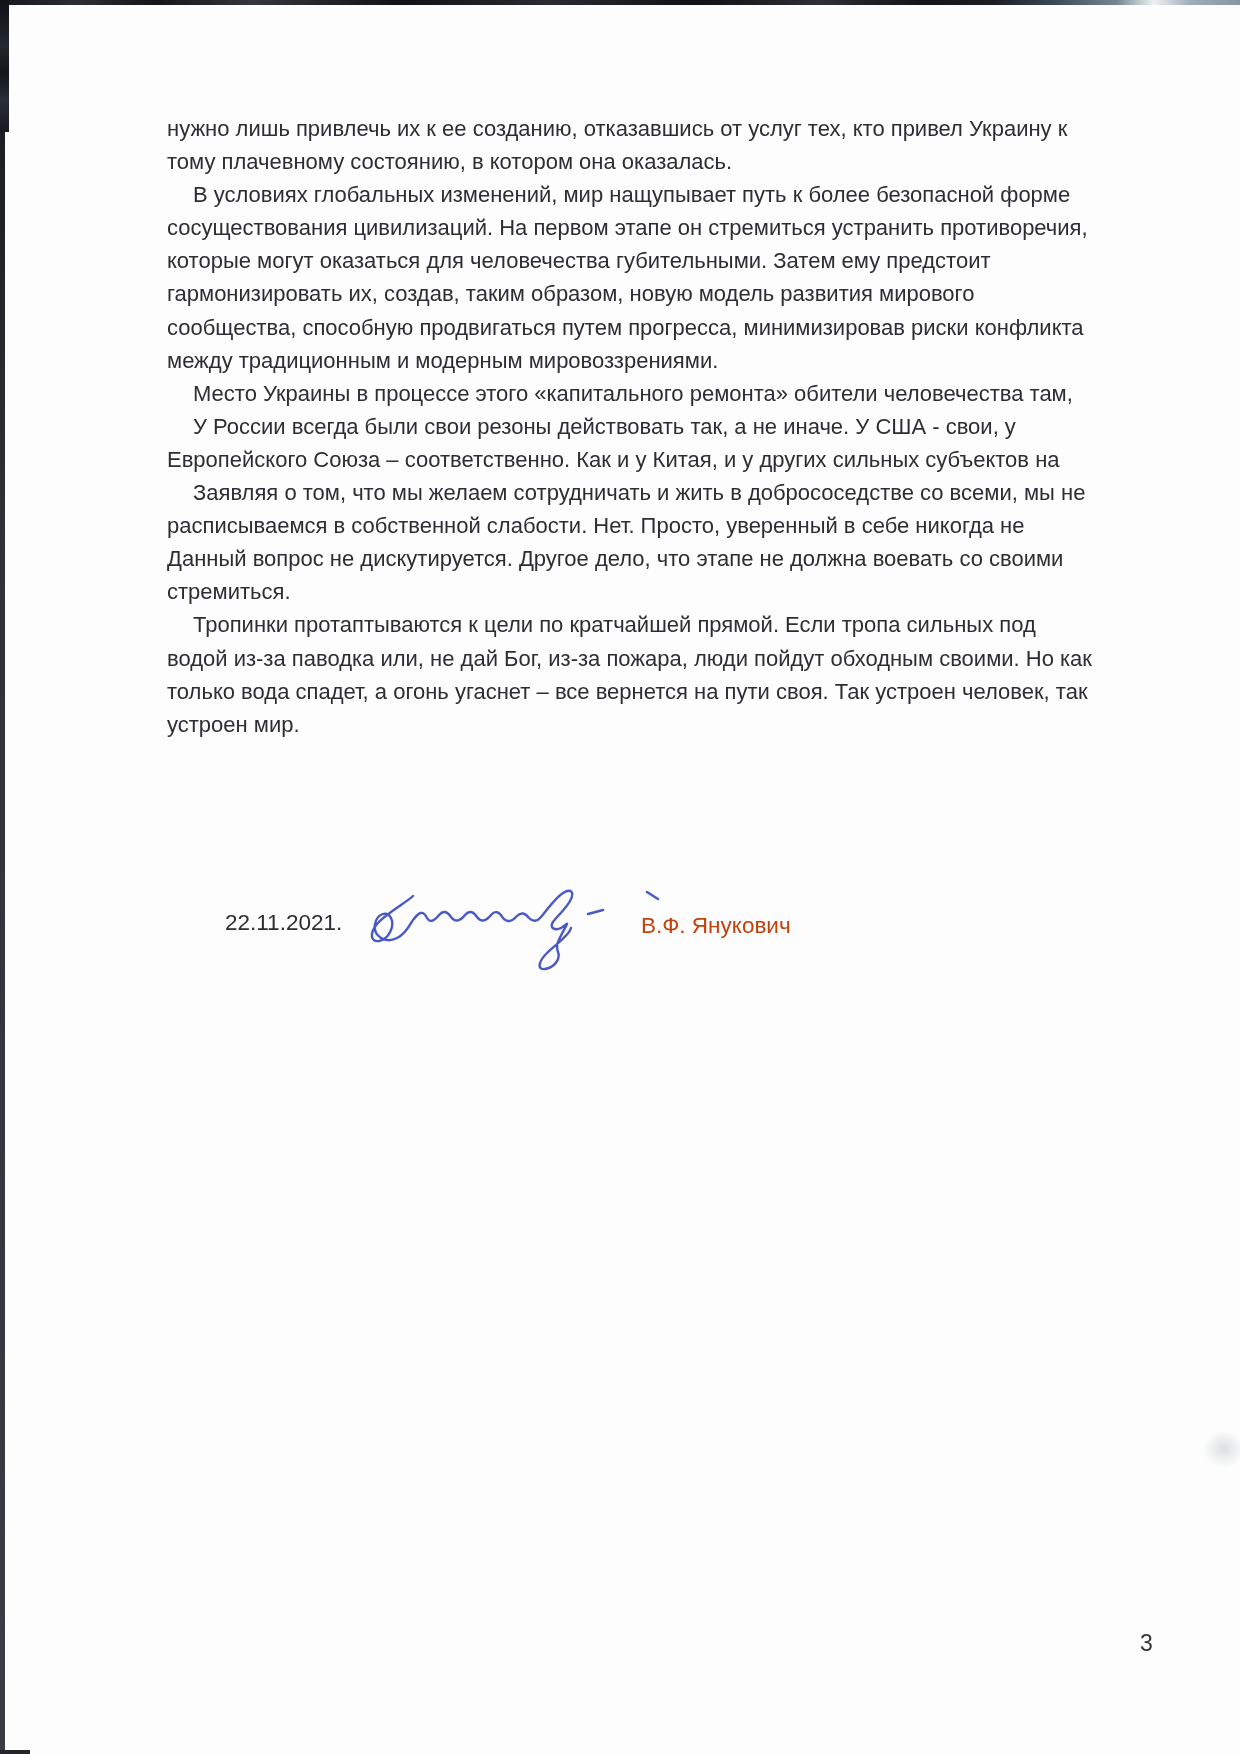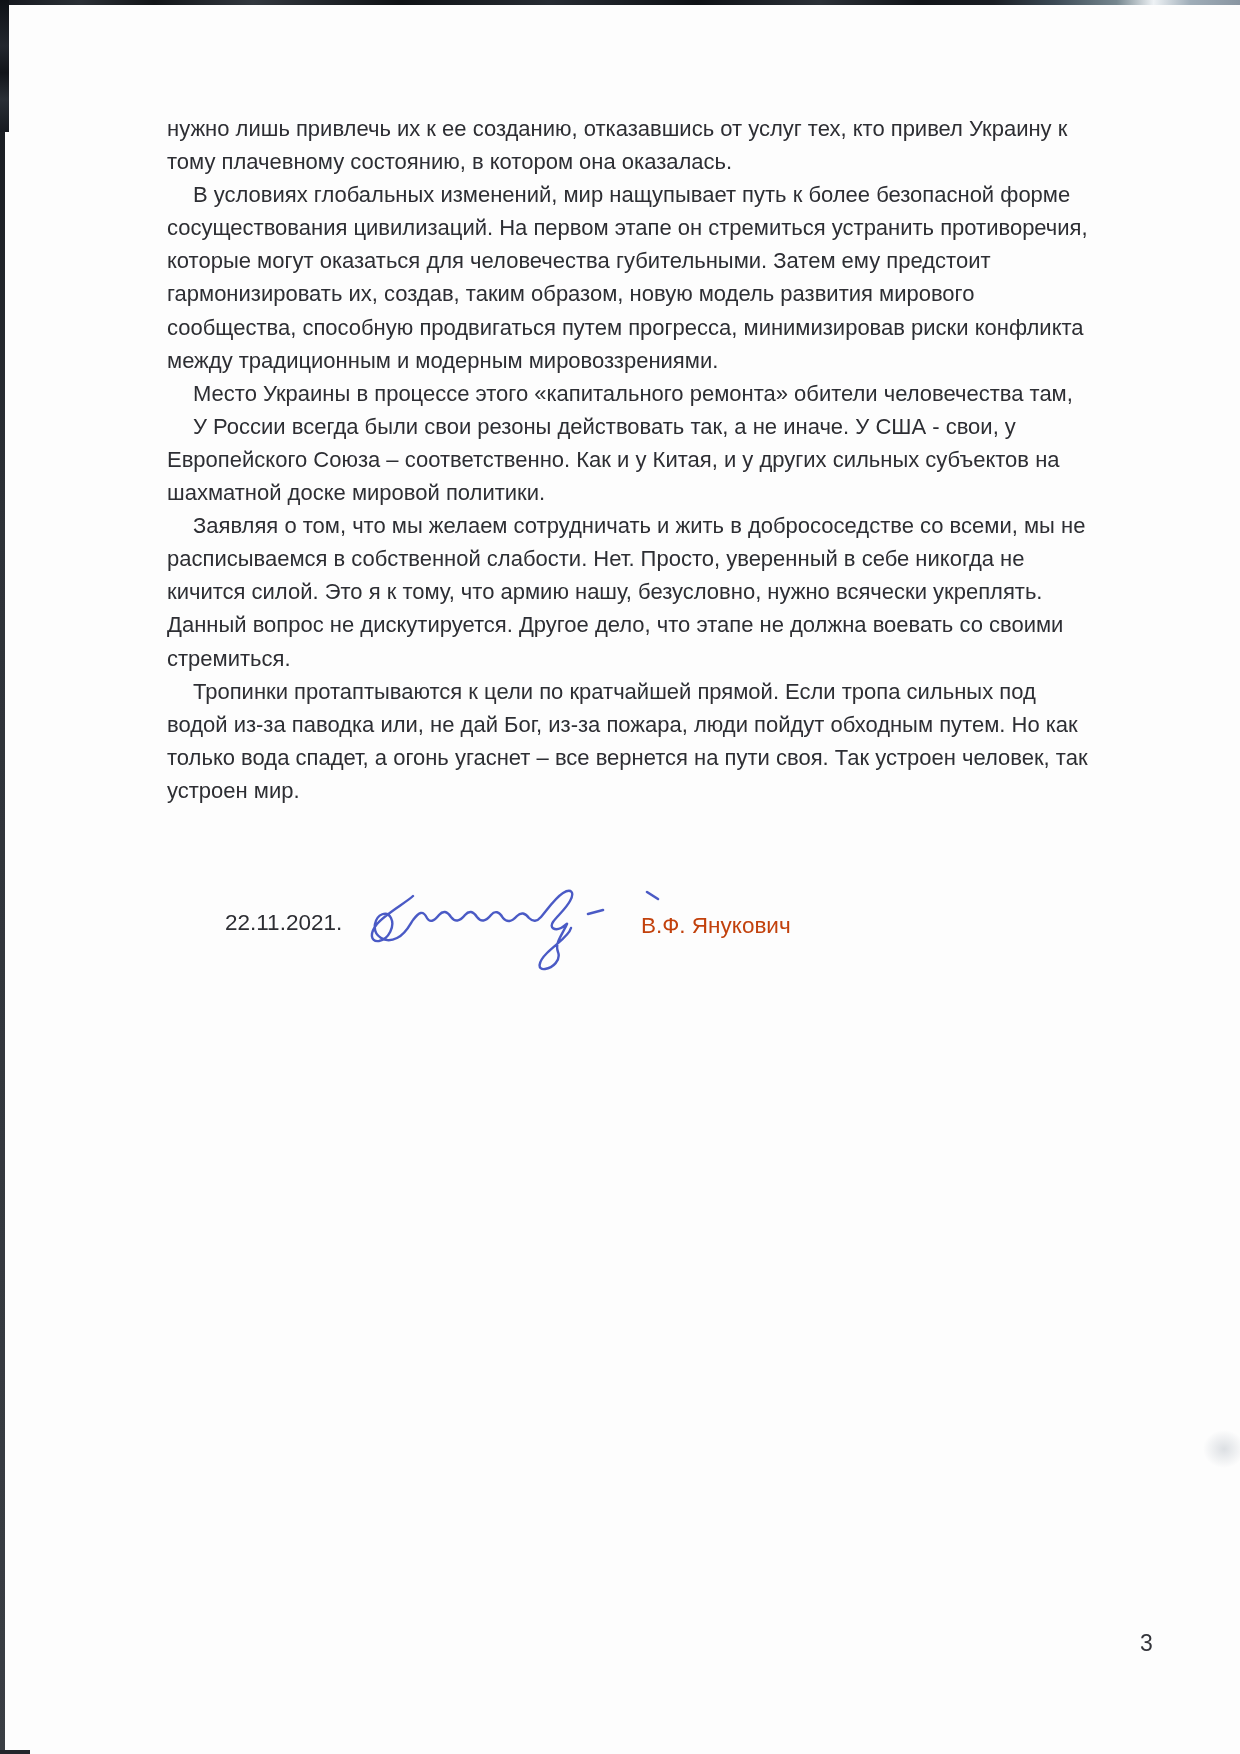--- a/index.html
+++ b/index.html
@@ -79,32 +79,30 @@
         <div class="line">гармонизировать их, создав, таким образом, новую модель развития мирового</div>
         <div class="line">сообщества, способную продвигаться путем прогресса, минимизировав риски конфликта</div>
         <div class="line">между традиционным и модерным мировоззрениями.</div>
       </div>
       <div class="paragraph">
         <div class="line indent">Место Украины в процессе этого «капитального ремонта» обители человечества там,</div>
       </div>
       <div class="paragraph">
         <div class="line indent">У России всегда были свои резоны действовать так, а не иначе. У США - свои, у</div>
         <div class="line">Европейского Союза – соответственно. Как и у Китая, и у других сильных субъектов на</div>
-        <div class="line">шахматной доске мировой политики.</div>
       </div>
       <div class="paragraph">
         <div class="line indent">Заявляя о том, что мы желаем сотрудничать и жить в добрососедстве со всеми, мы не</div>
         <div class="line">расписываемся в собственной слабости. Нет. Просто, уверенный в себе никогда не</div>
-        <div class="line">кичится силой. Это я к тому, что армию нашу, безусловно, нужно всячески укреплять.</div>
         <div class="line">Данный вопрос не дискутируется. Другое дело, что этапе не должна воевать со своими</div>
         <div class="line">стремиться.</div>
       </div>
       <div class="paragraph">
         <div class="line indent">Тропинки протаптываются к цели по кратчайшей прямой. Если тропа сильных под</div>
-        <div class="line">водой из-за паводка или, не дай Бог, из-за пожара, люди пойдут обходным путем. Но как</div>
+        <div class="line">водой из-за паводка или, не дай Бог, из-за пожара, люди пойдут обходным своими. Но как</div>
         <div class="line">только вода спадет, а огонь угаснет – все вернется на пути своя. Так устроен человек, так</div>
         <div class="line">устроен мир.</div>
       </div>
     </div>
 
   <div class="date-label">22.11.2021.</div>
 
   <svg class="signature-svg" viewBox="0 0 320 110" fill="none" xmlns="http://www.w3.org/2000/svg">
     <path d="M58,28
          C52,34 30,46 22,56

